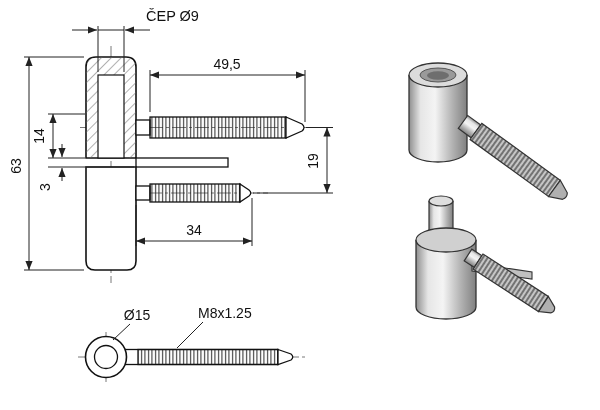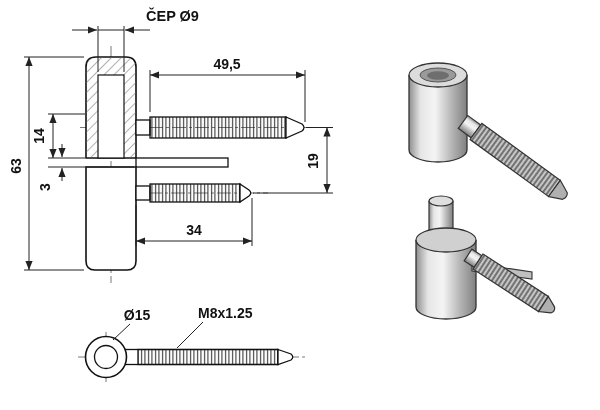--- a/index.html
+++ b/index.html
@@ -1,17 +1,17 @@
 <!DOCTYPE html>
 <html><head>
 <meta charset="utf-8">
 <style>
   html,body{margin:0;padding:0;background:#ffffff;}
   .stage{position:relative;width:600px;height:410px;background:#1d4ed8;overflow:hidden;
-         font-family:"Liberation Sans",sans-serif;font-weight:bold;}
+         font-family:"Liberation Sans",sans-serif;}
   svg{display:block;}
   .dim-text{font-family:"Liberation Sans",sans-serif;font-size:14px;fill:#111;}
   .dim-text-big{font-family:"Liberation Sans",sans-serif;font-size:14.5px;fill:#111;}
 </style>
 </head>
 <body>
 
 <div class="stage">
 <svg width="600" height="410" viewBox="0 0 600 410" xmlns="http://www.w3.org/2000/svg">
   <defs>

